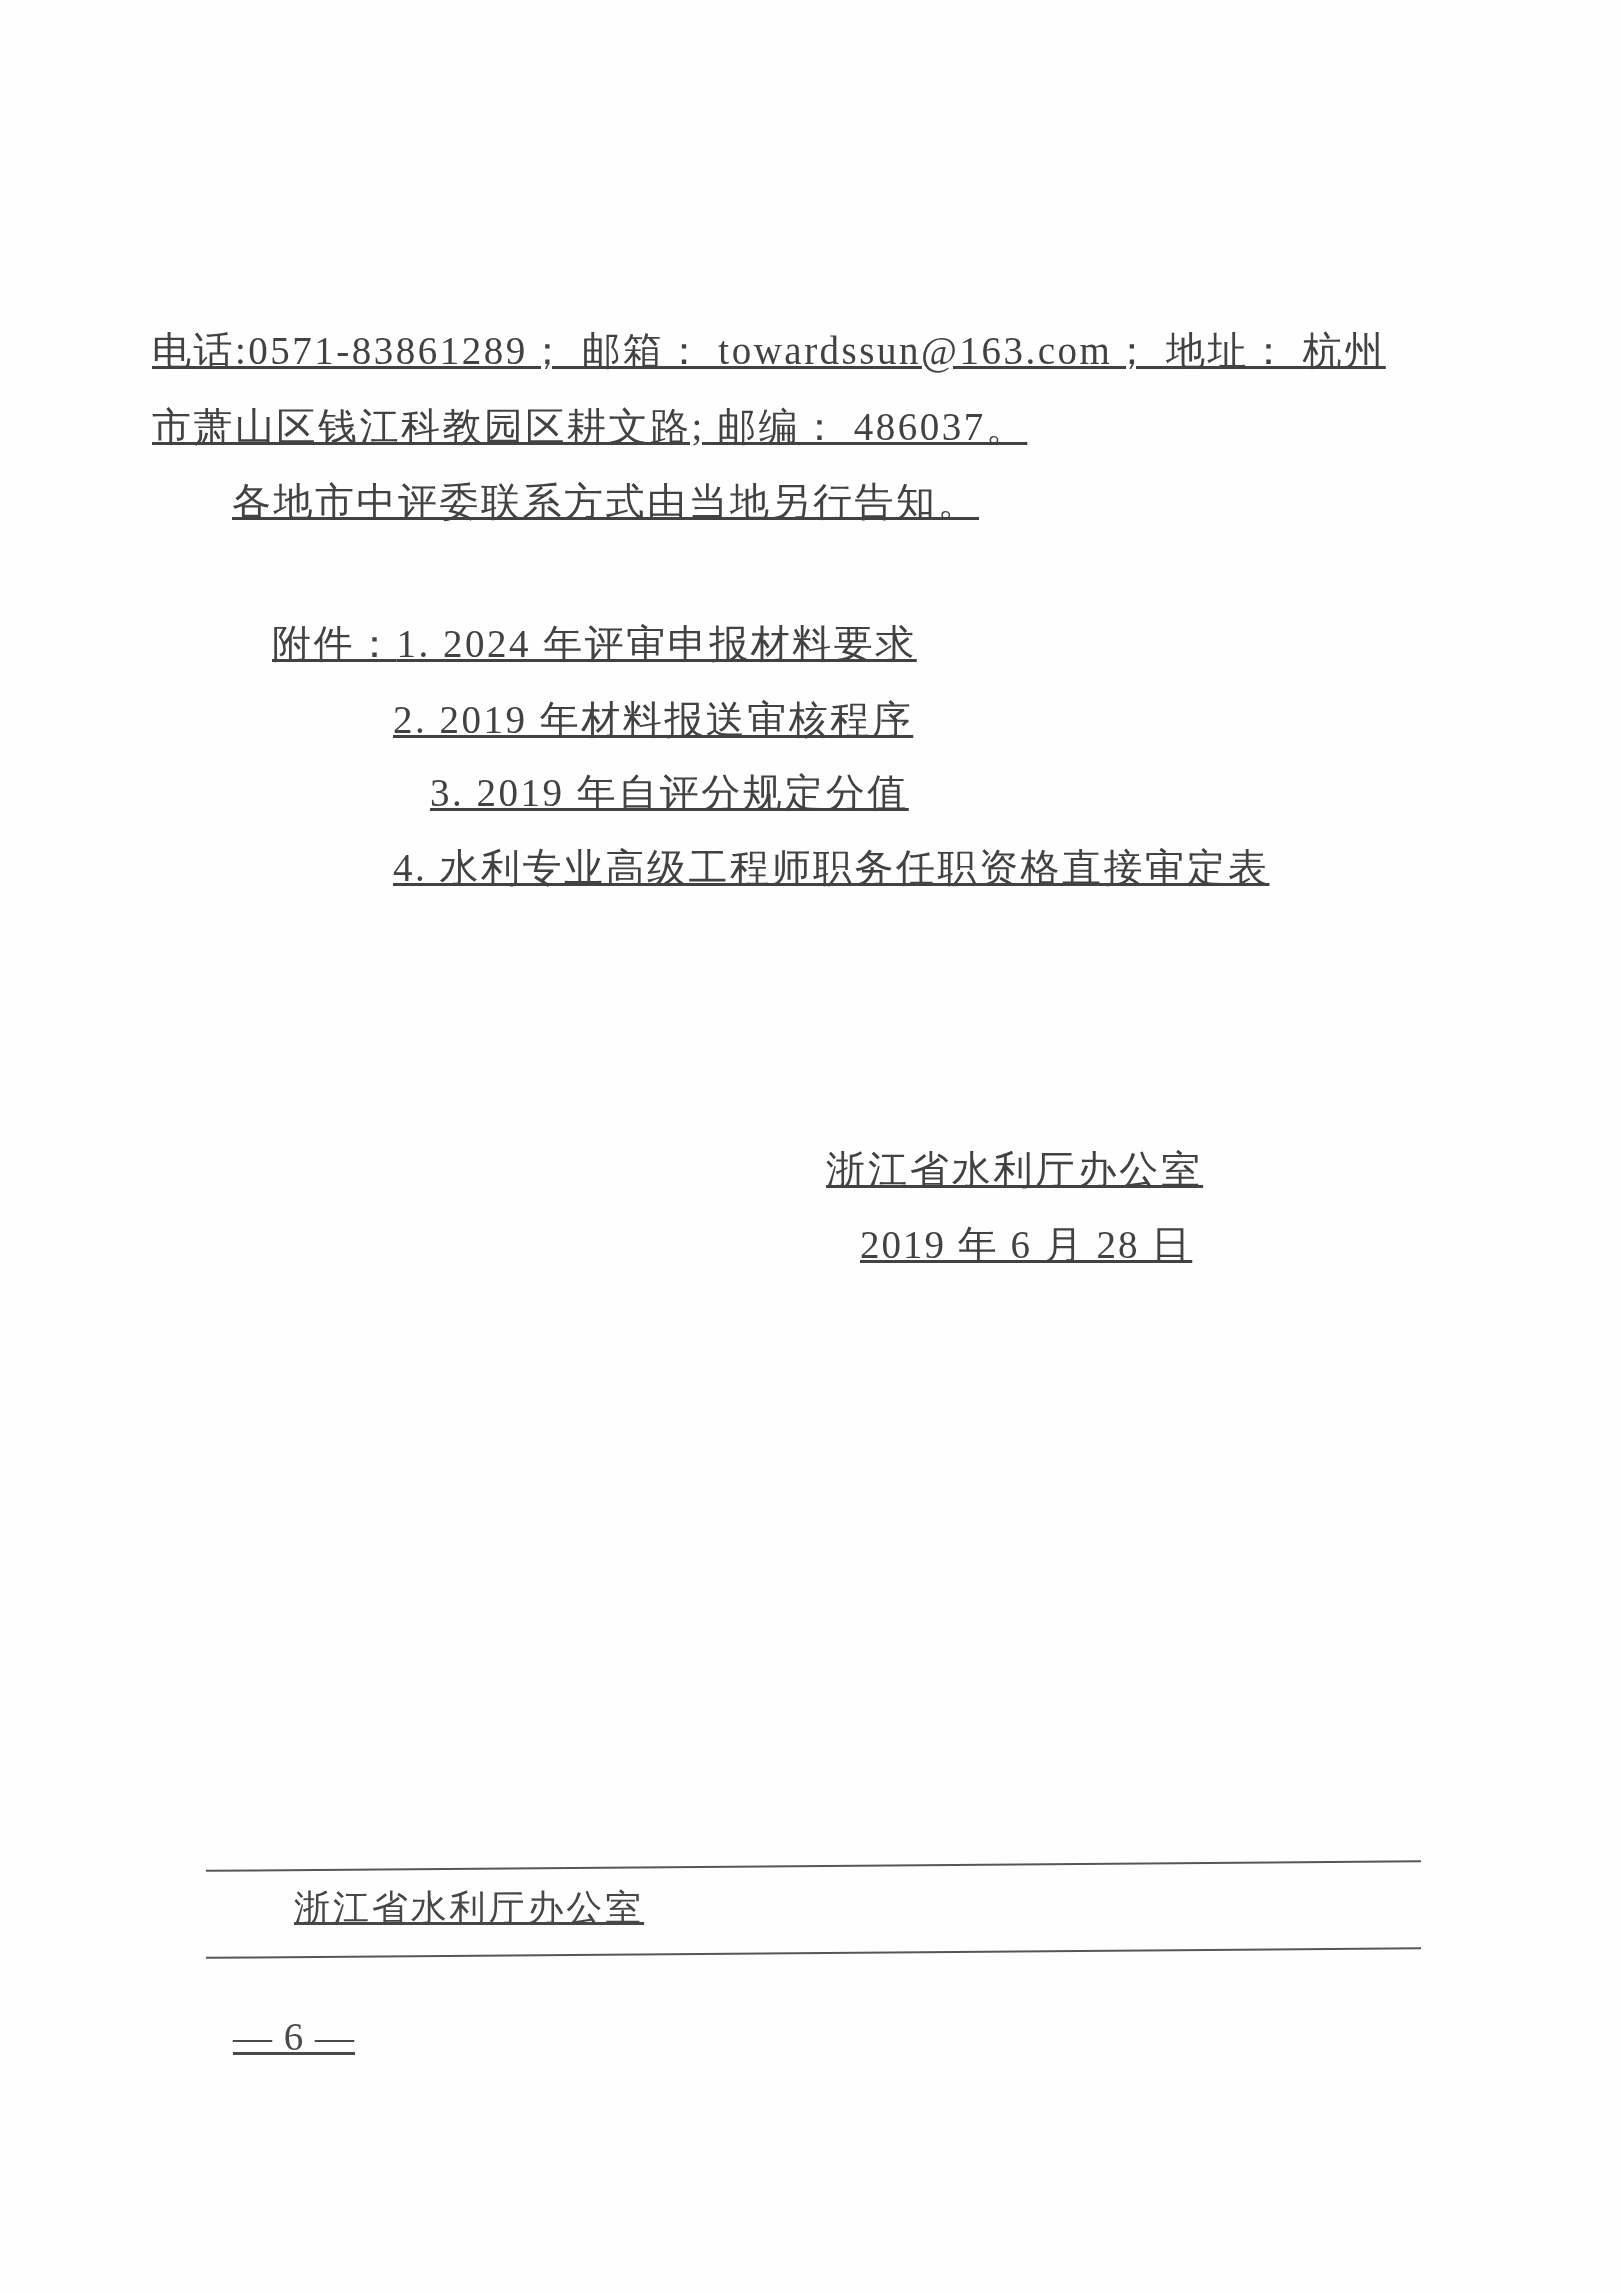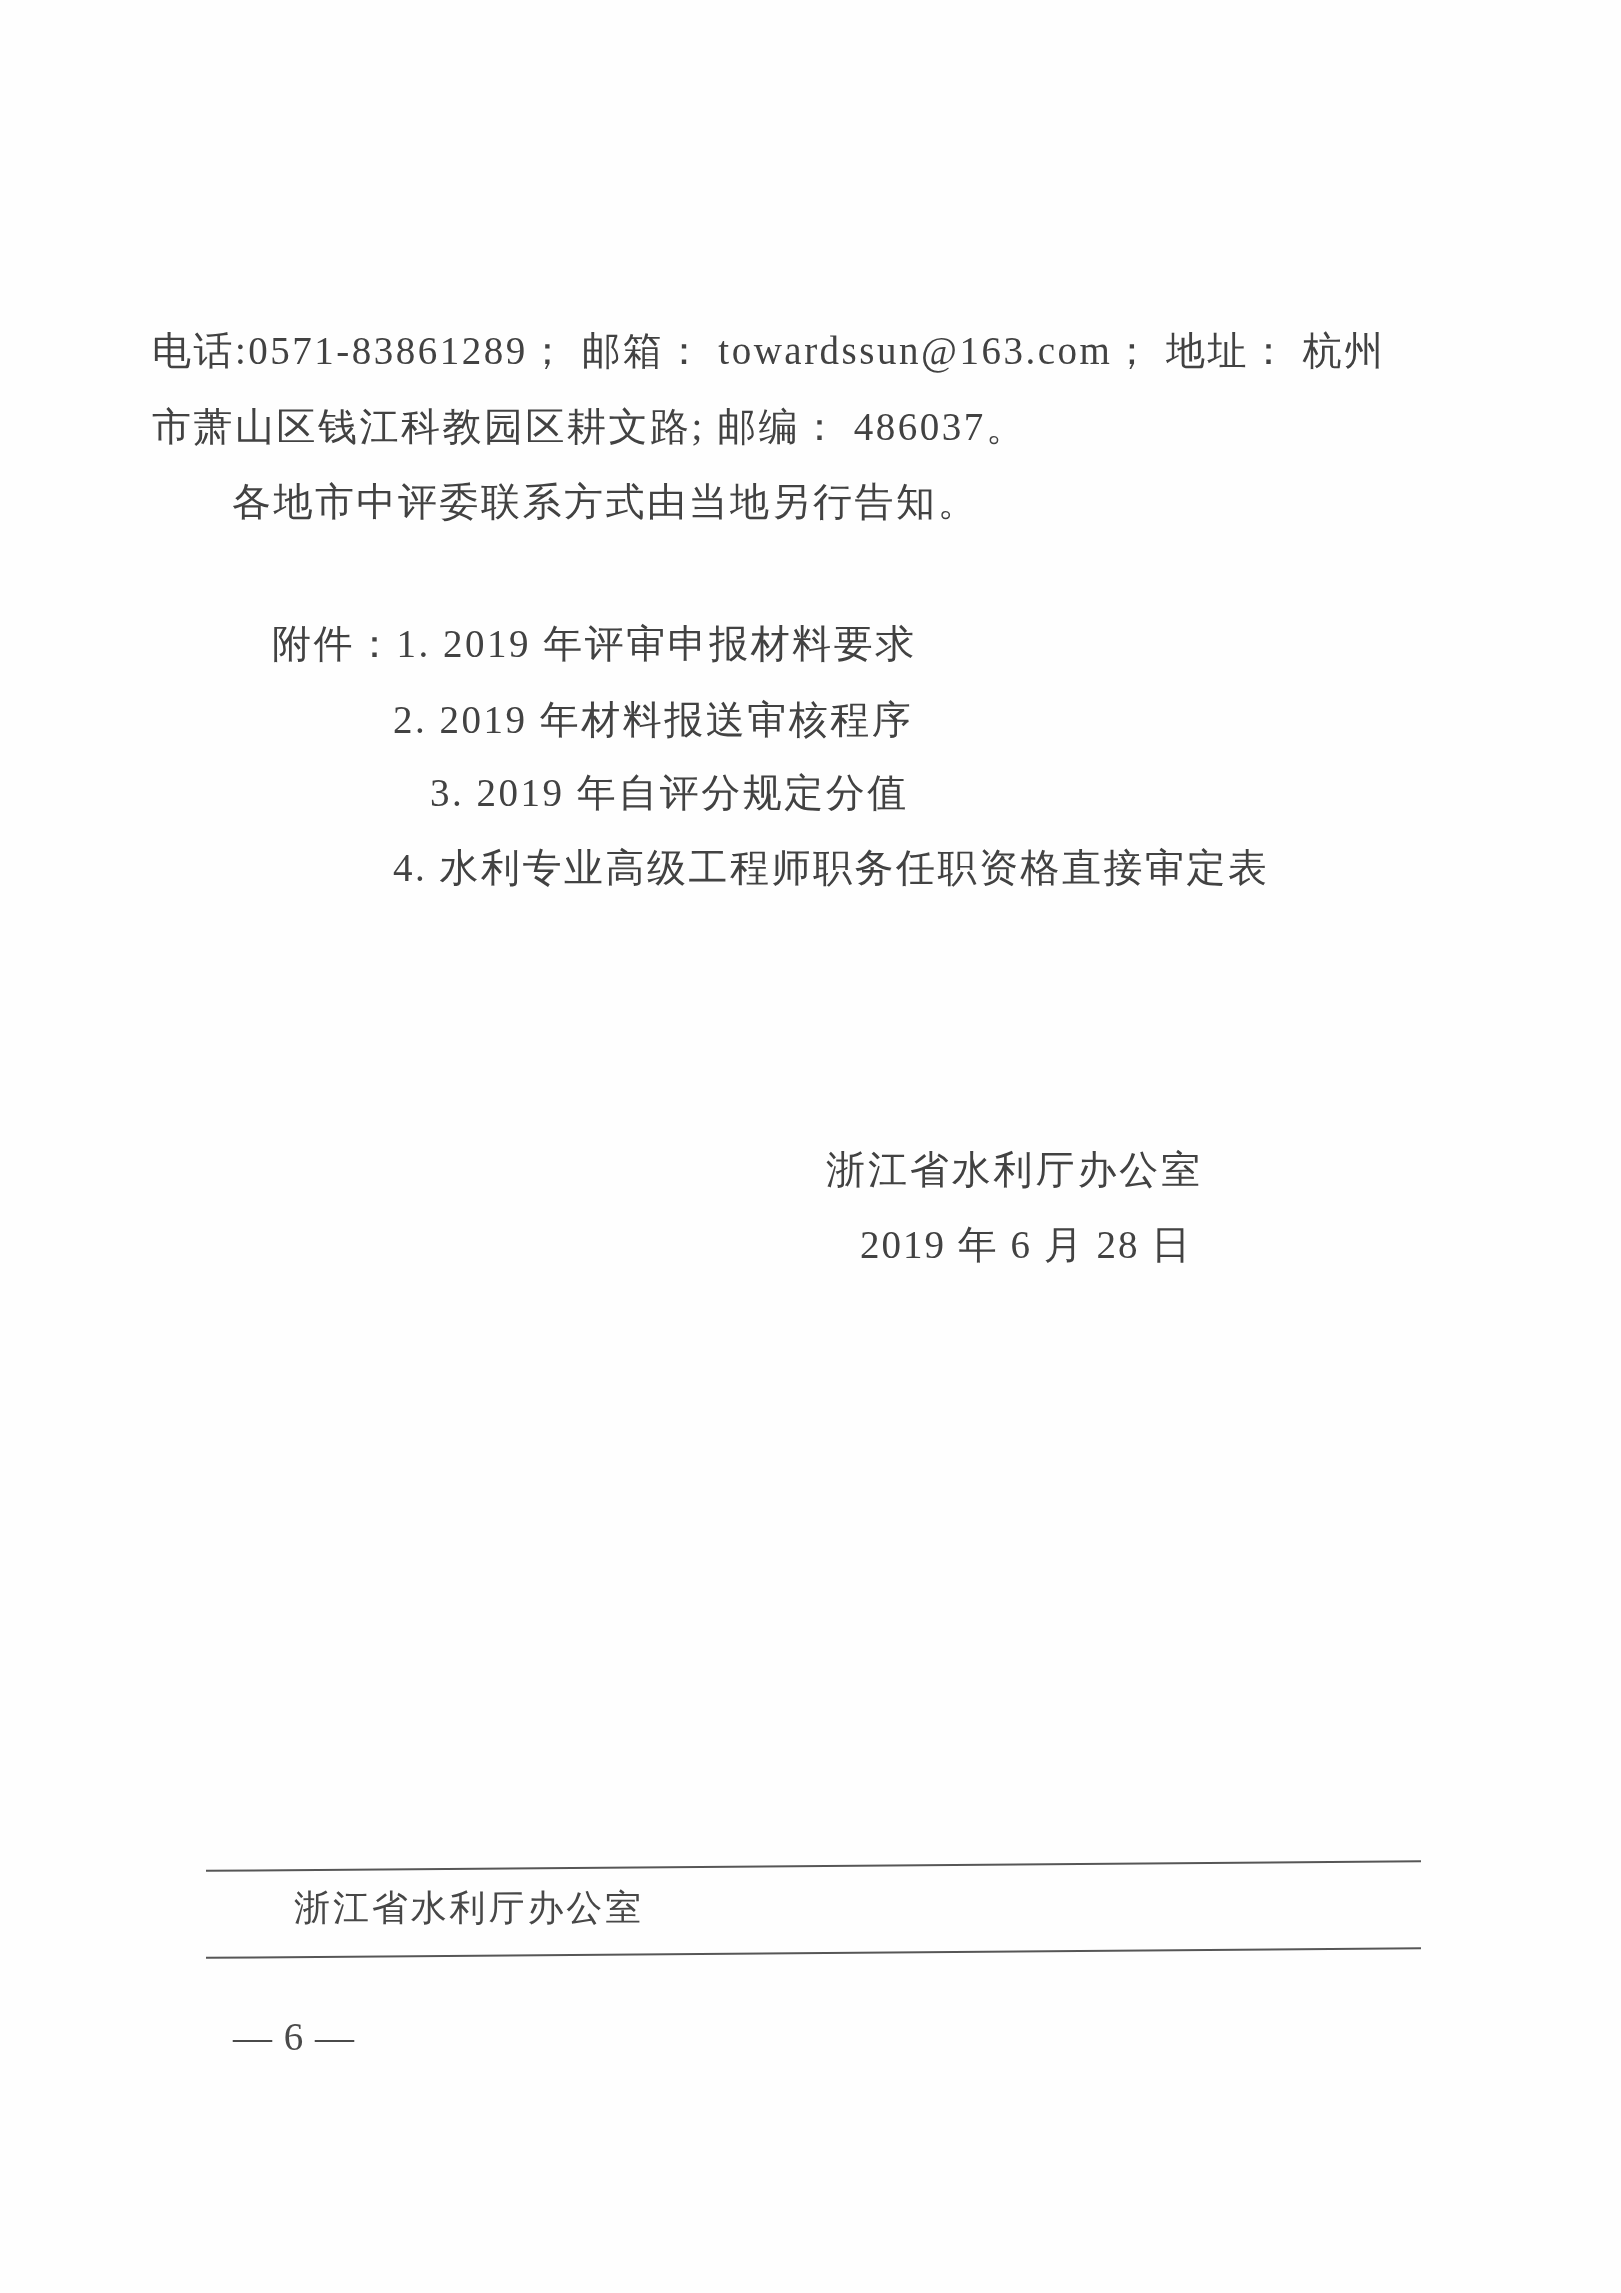--- a/index.html
+++ b/index.html
@@ -20,20 +20,21 @@
     inset: 0;
     background: #fefefe;
   }
   .txt {
     position: absolute;
     white-space: nowrap;
     font-size: 39px;
     line-height: 45px;
     letter-spacing: 2.5px;
     color: #424242;
+    text-decoration: underline;
   }
   .body-line1 { left: 152px; top: 328px; }
   .body-line2 { left: 152px; top: 404px; }
   .body-line3 { left: 232px; top: 479px; }
 
   .attach-line1 { left: 272px; top: 621px; }
   .attach-item  { left: 393px; }
   .attach-line2 { top: 697px; text-align: right; }
   .attach-line3 { top: 770px; margin-left: 37px; }
   .attach-line4 { top: 845px; }
@@ -75,21 +76,21 @@
 <body>
 
 <div class="page">
 
   <div class="txt body-line1">电话:0571-83861289； 邮箱： towardssun@163.com； 地址： 杭州</div>
   <div class="txt body-line2">市萧山区钱江科教园区耕文路; 邮编： 486037。</div>
 
   <div class="txt body-line3">各地市中评委联系方式由当地另行告知。</div>
 
   <div class="txt attach-line1">
-    <span>附件：</span><span>1. 2019 年评审申报材料要求</span>
+    <span>附件：</span><span>1. 2024 年评审申报材料要求</span>
   </div>
   <div class="txt attach-item attach-line2">2. 2019 年材料报送审核程序</div>
   <div class="txt attach-item attach-line3">3. 2019 年自评分规定分值</div>
   <div class="txt attach-item attach-line4">4. 水利专业高级工程师职务任职资格直接审定表</div>
 
   <div class="txt sig-org">浙江省水利厅办公室</div>
   <div class="txt sig-date">2019 年 6 月 28 日</div>
 
   <div class="footer-rule footer-rule-top"></div>
   <div class="txt footer-issuer">浙江省水利厅办公室</div>

